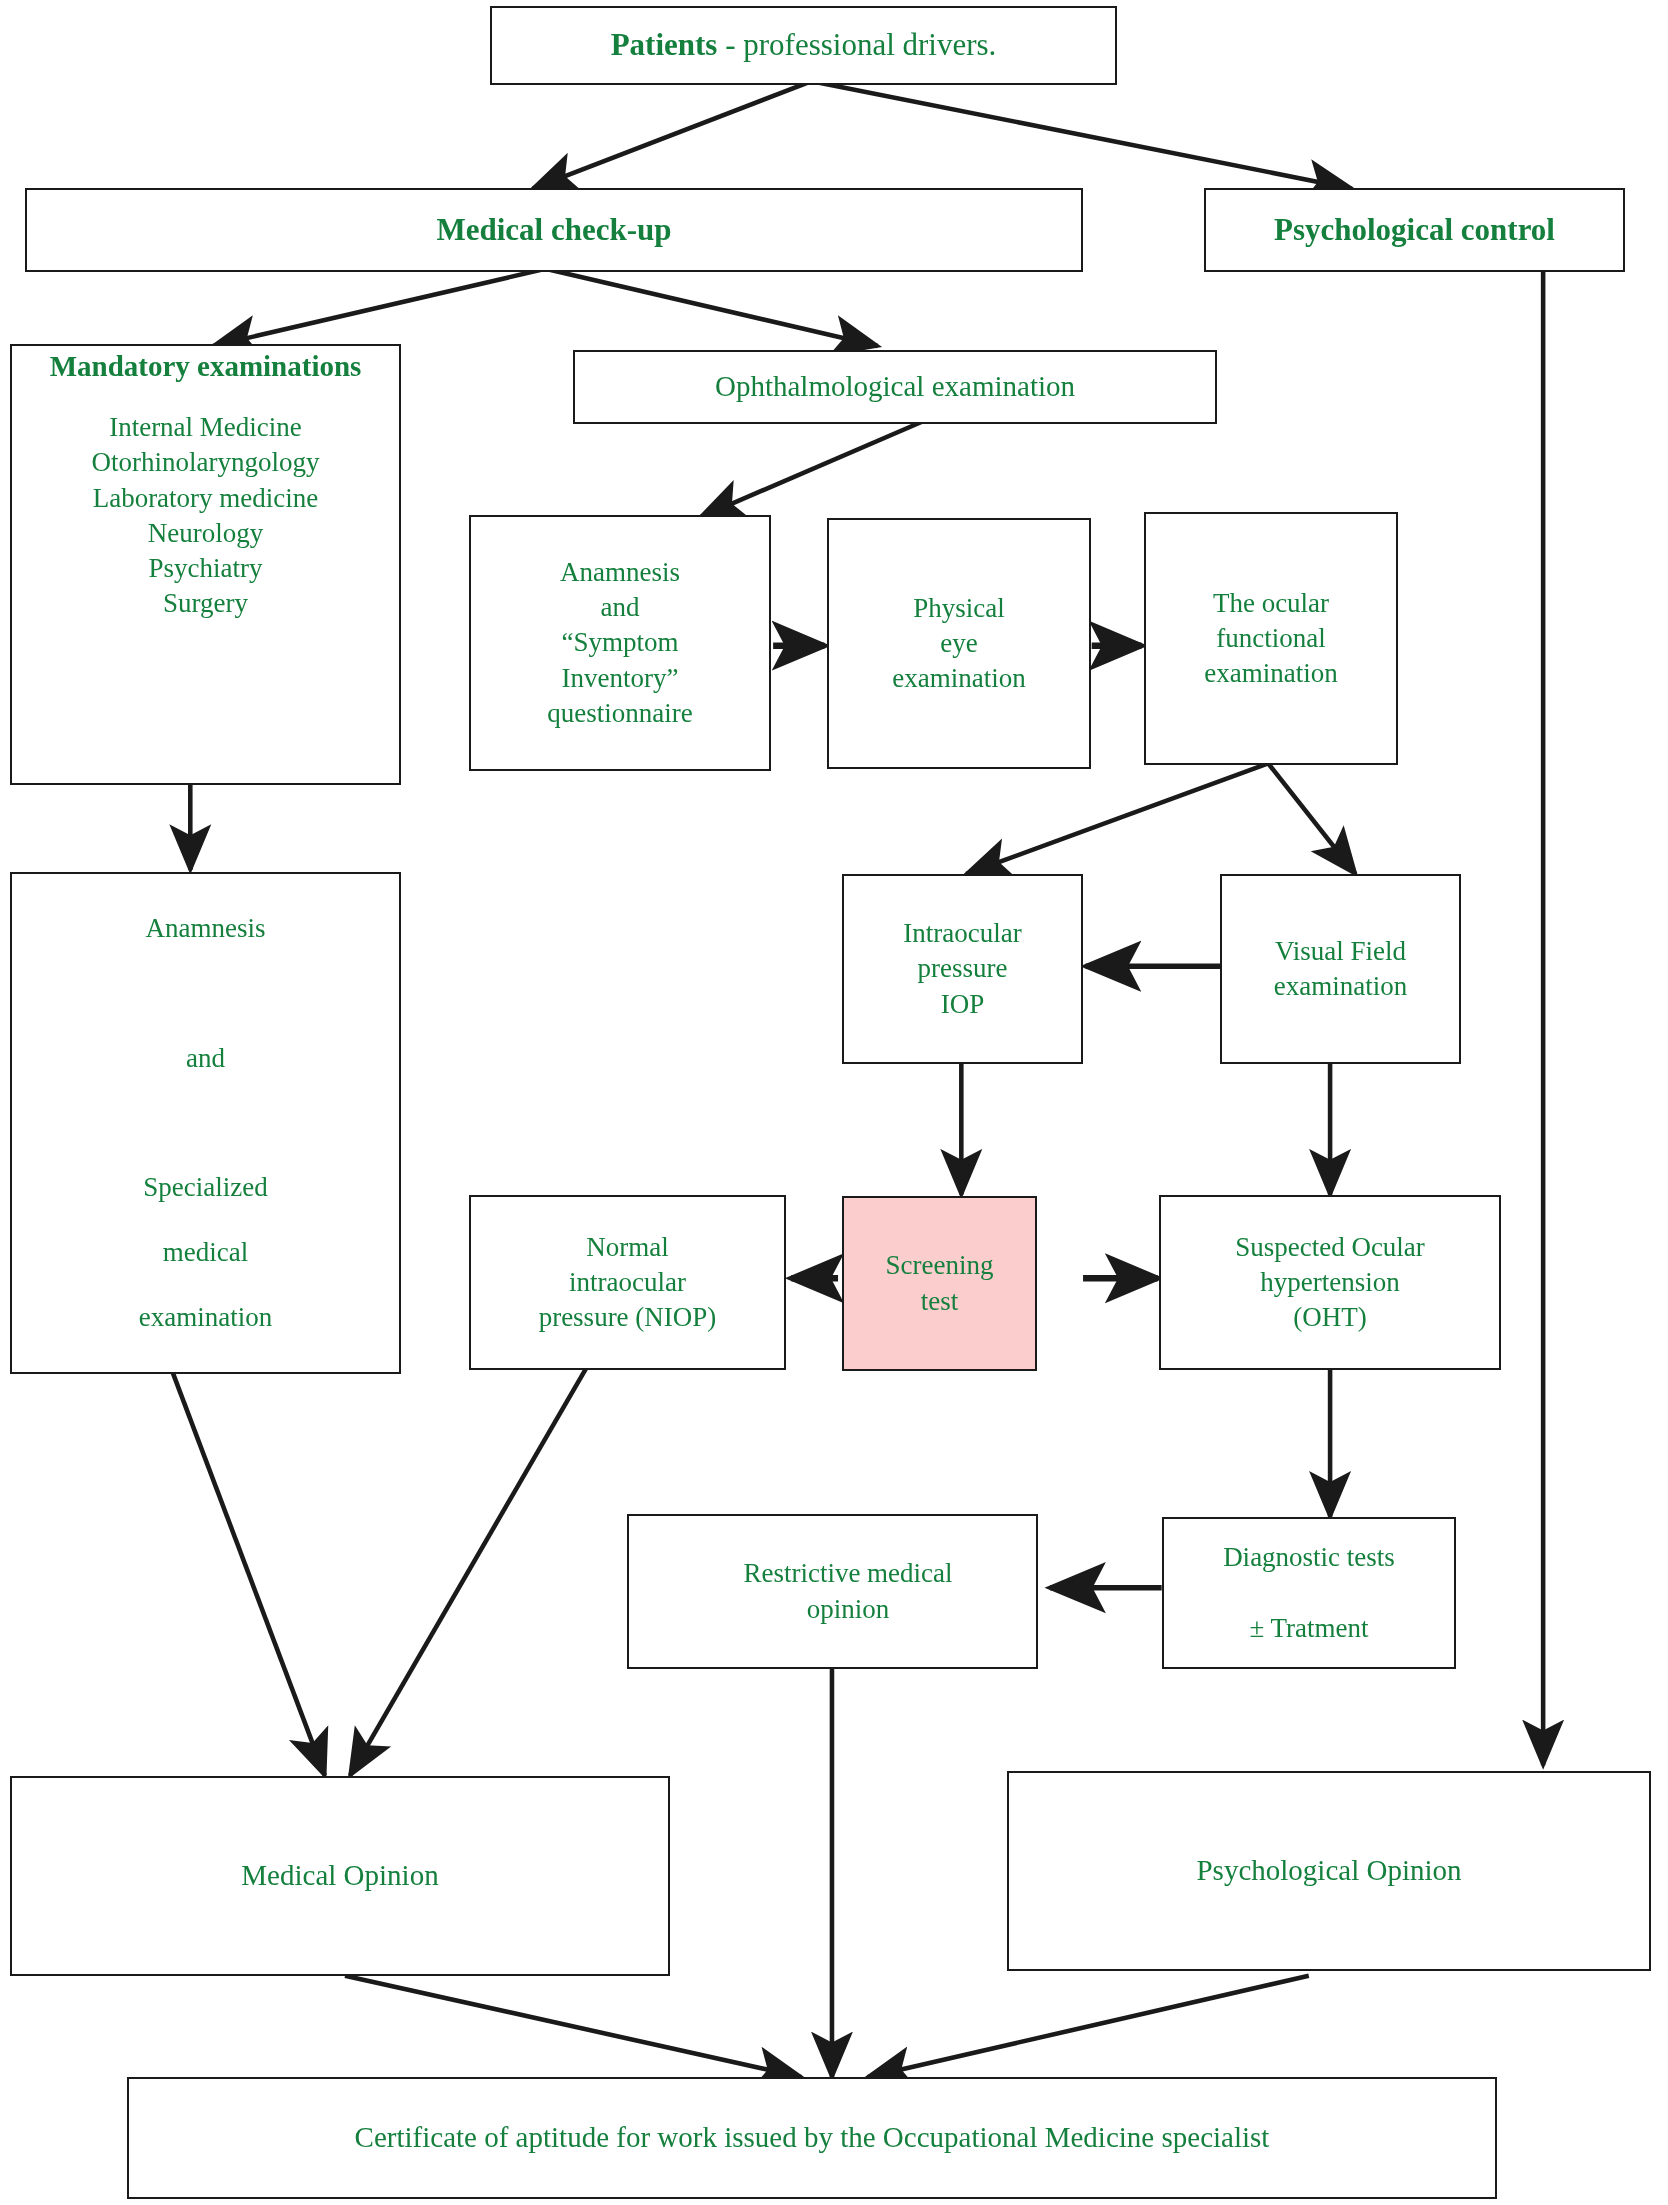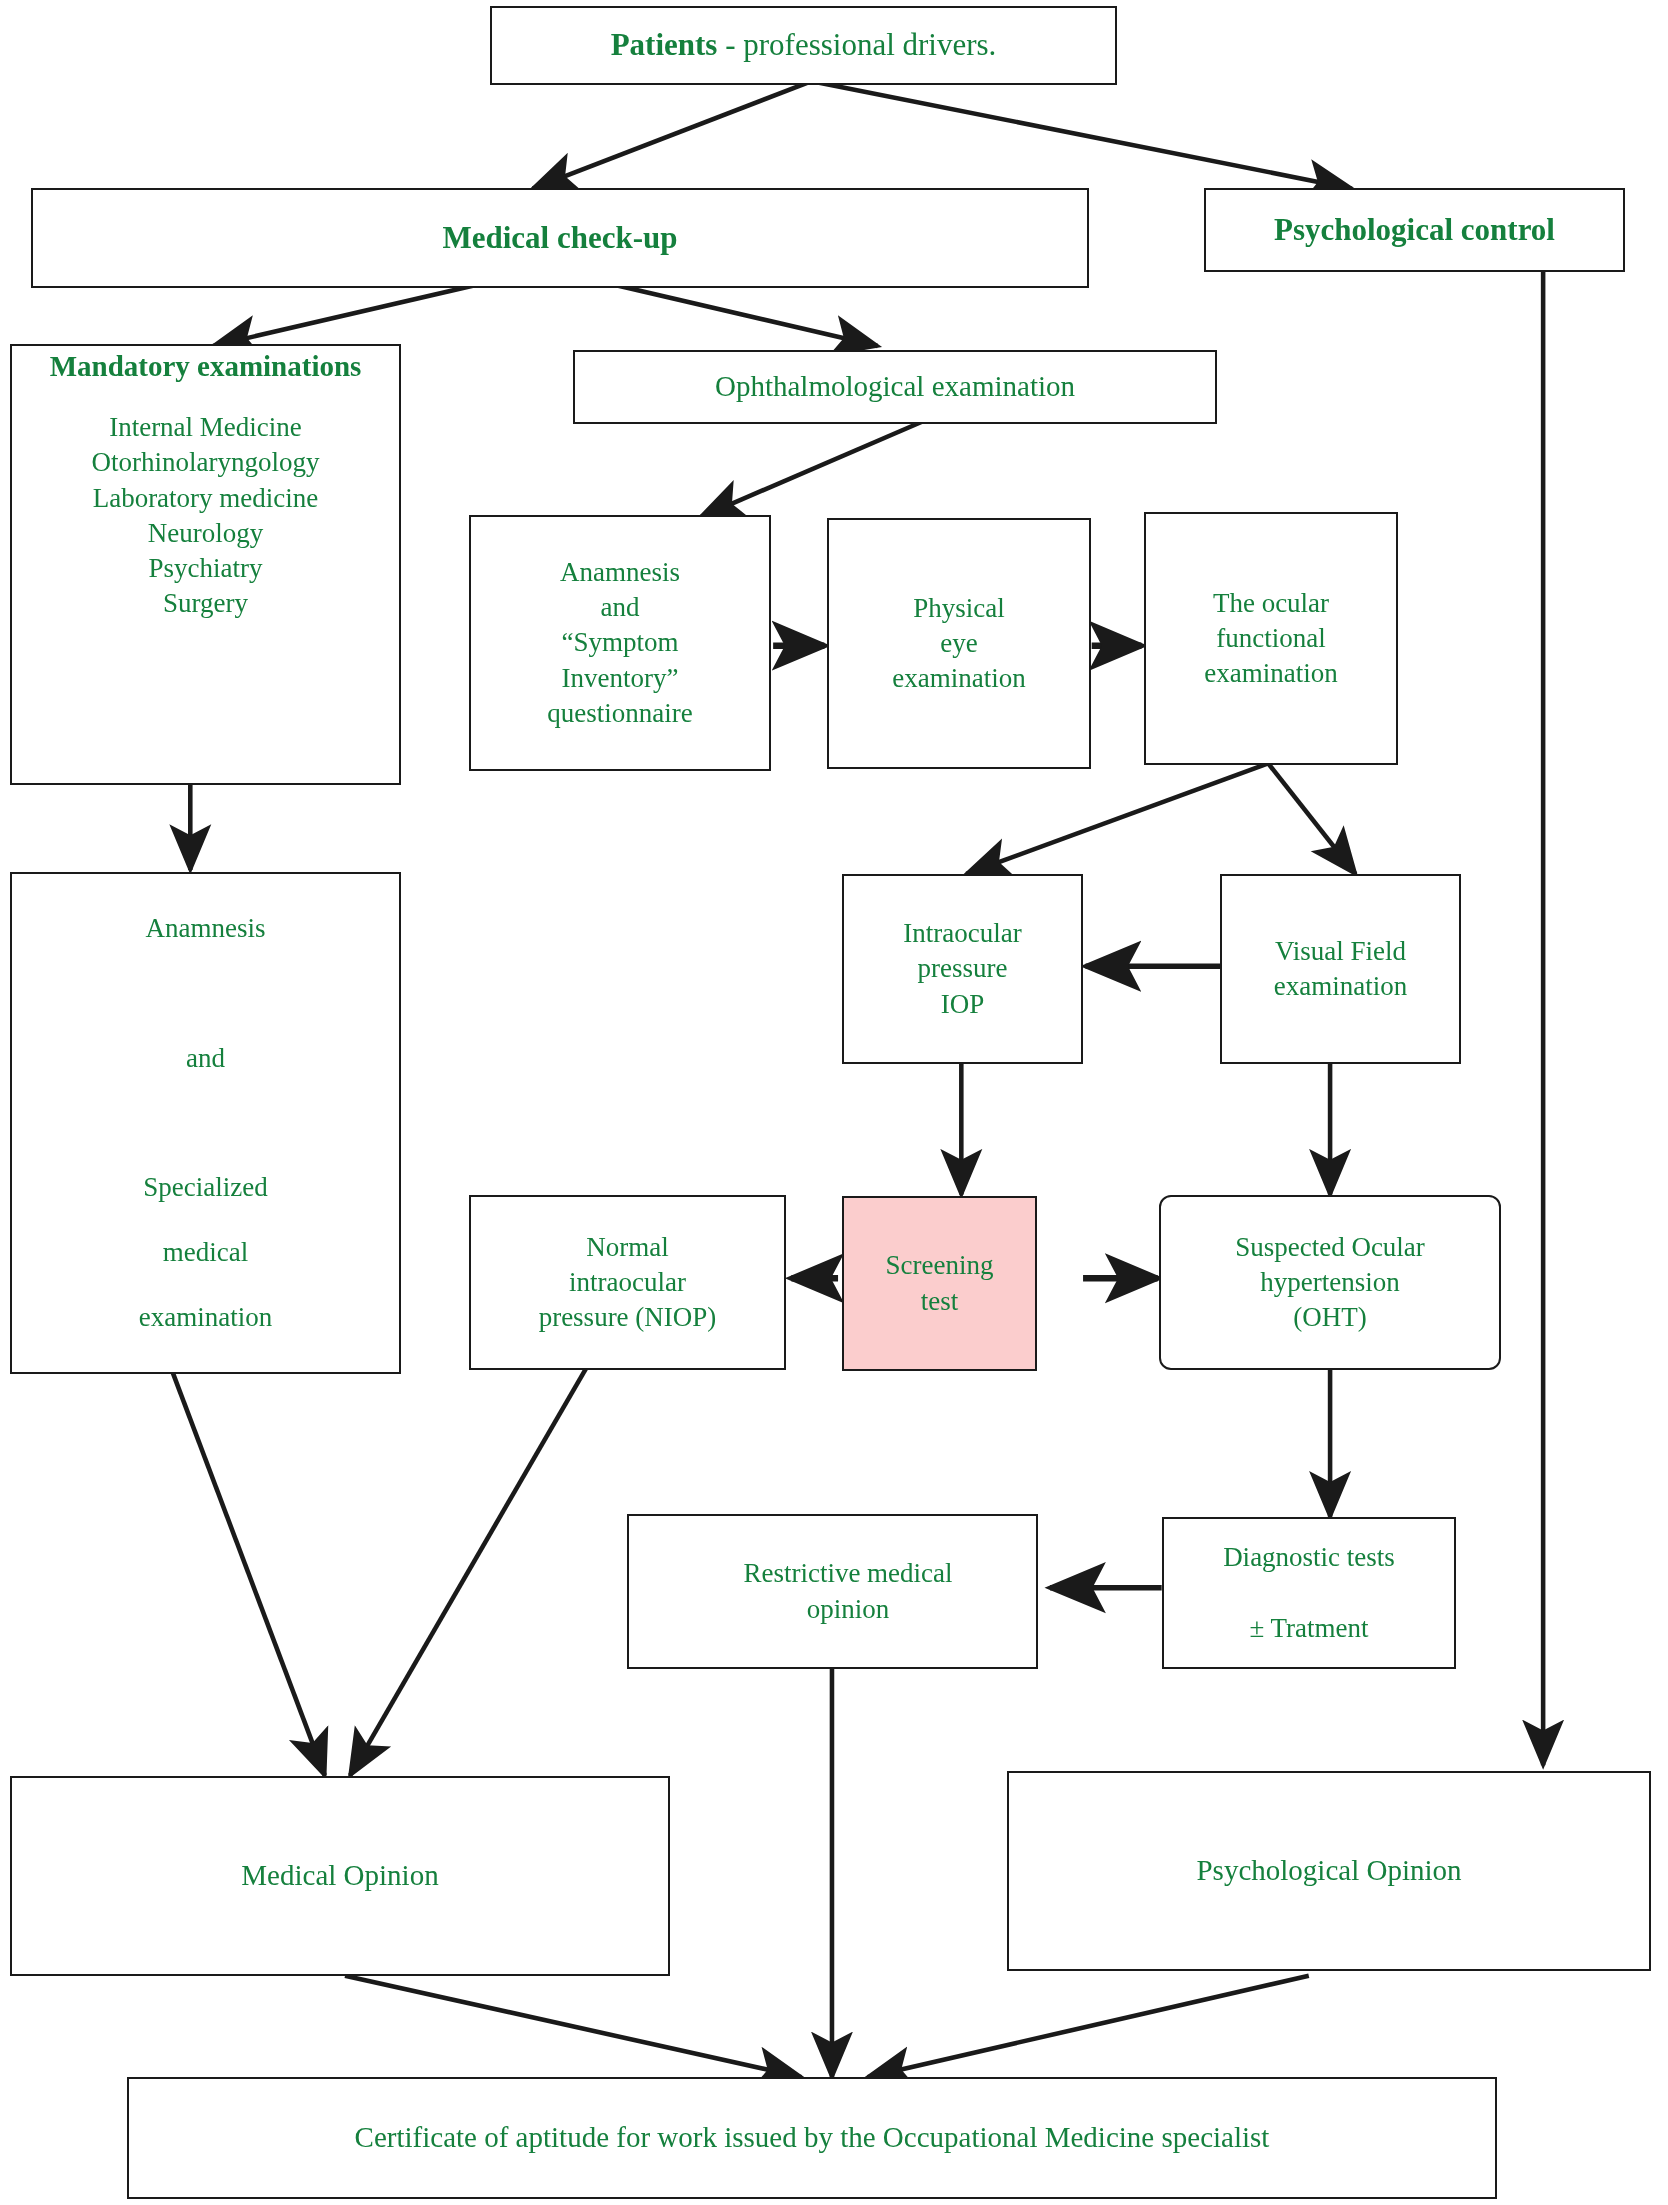--- a/index.html
+++ b/index.html
@@ -93,21 +93,21 @@
       <path d="M1640,3290 L1640,4095" stroke-width="9" marker-end="url(#ah)"></path>
 
       <path d="M2580,3895 L1710,4095" stroke-width="9" marker-end="url(#ah)"></path>
     </g>
   </svg>
 
   <div class="node f-xl" style="left:490px;top:6px;width:627px;height:79px;">
     <span class="txt"><span class="bold">Patients</span><span> - professional drivers.</span></span>
   </div>
 
-  <div class="node f-xl bold" style="left:31px;top:188px;width:1058px;height:100px;">
+  <div class="node f-xl bold" style="left:25px;top:188px;width:1058px;height:84px;">
     <span class="txt">Medical check-up</span>
   </div>
 
   <div class="node f-xl bold" style="left:1159px;top:188px;width:421px;height:84px;margin-left:45px;">
     <span class="txt">Psychological control</span>
   </div>
 
   <div class="node stack" style="left:10px;top:344px;width:391px;height:441px;">
     <span class="hd">Mandatory
 examinations</span>
@@ -168,21 +168,21 @@
     <span class="txt">Normal
 intraocular
 pressure (NIOP)</span>
   </div>
 
   <div class="node f-md pink" style="left:842px;top:1196px;width:195px;height:175px;">
     <span class="txt">Screening
 test</span>
   </div>
 
-  <div class="node f-md" style="left:1159px;top:1195px;width:342px;height:175px;border-radius:12px;">
+  <div class="node f-md" style="left:1159px;top:1195px;width:342px;height:175px;">
     <span class="txt">Suspected  Ocular
 hypertension
 (OHT)</span>
   </div>
 
   <div class="node f-md" style="left:627px;top:1514px;width:411px;height:155px;padding-left:36px;">
     <span class="txt">Restrictive medical
 opinion</span>
   </div>
 

